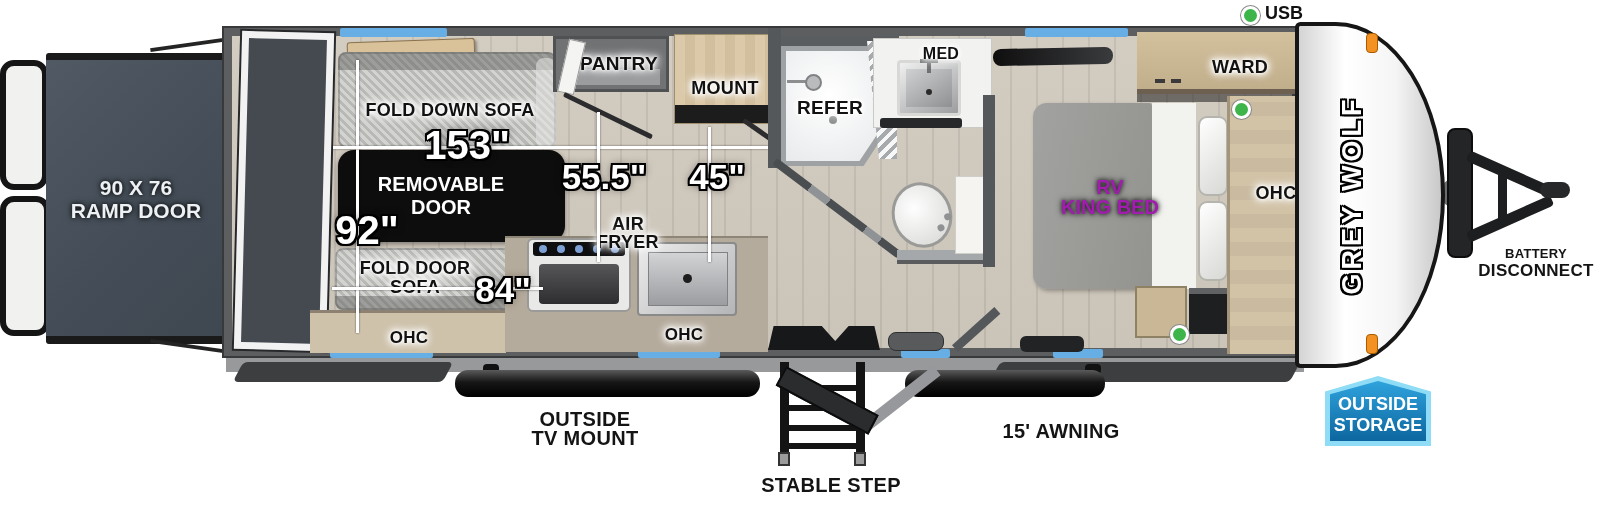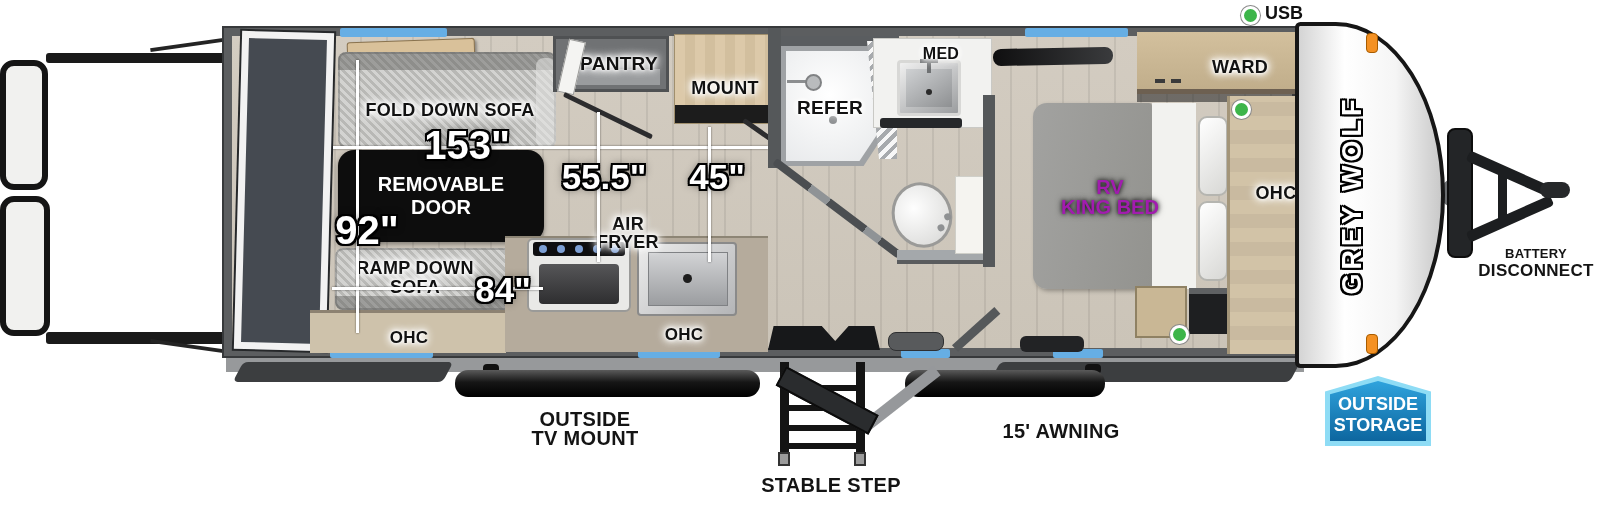--- a/index.html
+++ b/index.html
@@ -32,20 +32,24 @@
 
   <div class="usb-dot" style="left:1241px;top:6px;"></div>
   <div class="ctr" style="left:1284px;top:13px;font-size:18px;font-weight:bold;color:#111;">USB</div>
 
   <div class="abs" style="left:0;top:60px;width:48px;height:130px;background:#f1f1ef;border:6px solid #151515;border-radius:14px;box-sizing:border-box;"></div>
   <div class="abs" style="left:0;top:196px;width:50px;height:140px;background:#f1f1ef;border:6px solid #151515;border-radius:14px;box-sizing:border-box;"></div>
   <div class="abs" style="left:46px;top:53px;width:180px;height:10px;background:#1a1a1a;border-radius:3px;"></div>
   <div class="abs" style="left:46px;top:332px;width:180px;height:12px;background:#1a1a1a;border-radius:3px;"></div>
   <div class="abs" style="left:150px;top:42px;width:88px;height:4px;background:#242424;transform:rotate(-8deg);"></div>
   <div class="abs" style="left:150px;top:345px;width:88px;height:4px;background:#242424;transform:rotate(8deg);"></div>
+  <div class="abs" style="left:46px;top:60px;width:180px;height:276px;background:linear-gradient(135deg,#515a64,#444d57 60%,#3f4851);">
+    <div class="ctr whiteglow" style="left:90px;top:127px;font-size:21px;color:#eef1f4;">90 X 76</div>
+    <div class="ctr whiteglow" style="left:90px;top:150px;font-size:21px;color:#eef1f4;">RAMP DOOR</div>
+  </div>
 
   <div class="abs" style="left:226px;top:356px;width:1078px;height:16px;background:#97999b;"></div>
   <div class="abs" style="left:238px;top:362px;width:210px;height:20px;background:#3c3e40;border-radius:5px;transform:skewX(-28deg);"></div>
   <div class="abs" style="left:995px;top:362px;width:300px;height:20px;background:#3c3e40;border-radius:5px;transform:skewX(-28deg);"></div>
 
   <div class="abs" style="left:222px;top:26px;width:1080px;height:332px;background:#5c5e60;border:2px solid #37393b;box-sizing:border-box;">
     <div class="abs" style="left:8px;top:8px;right:8px;bottom:8px;
          background:repeating-linear-gradient(90deg,rgba(0,0,0,0) 0 24px,rgba(0,0,0,.07) 24px 26px),linear-gradient(#d3ccc1,#cbc4b8);"></div>
   </div>
 
@@ -59,30 +63,30 @@
 
   <div class="abs" style="left:238px;top:32px;width:92px;height:318px;background:#454a51;border:7px solid #f2f2f2;box-sizing:border-box;transform:rotate(1.5deg);box-shadow:0 0 0 2px #26282a;"></div>
 
   <div class="abs" style="left:347px;top:40px;width:126px;height:21px;background:#d9c19a;border:1px solid #8a734f;border-radius:3px;transform:rotate(-2deg);box-shadow:2px 2px 3px rgba(0,0,0,.35);"></div>
   <div class="sofa" style="left:338px;top:52px;width:218px;height:96px;">
     <div class="abs" style="left:0;top:0;width:100%;height:18px;background:rgba(90,90,88,.45);border-radius:8px 8px 0 0;"></div>
     <div class="abs" style="right:0;top:6px;width:20px;height:90px;background:rgba(230,230,228,.55);border-radius:8px;"></div>
   </div>
   <div class="ctr lbl" style="left:450px;top:110px;font-size:18px;">FOLD DOWN SOFA</div>
 
-  <div class="abs" style="left:338px;top:150px;width:206px;height:92px;background:#0d0d0d;border-radius:16px;box-shadow:0 2px 5px rgba(0,0,0,.4);">
+  <div class="abs" style="left:338px;top:150px;width:206px;height:92px;background:#0d0d0d;border-radius:16px;box-shadow:0 2px 5px rgba(0,0,0,.4);padding-left:21px;">
     <div class="ctr" style="left:103px;top:34px;font-size:20px;font-weight:bold;color:#fff;">REMOVABLE</div>
     <div class="ctr" style="left:103px;top:57px;font-size:20px;font-weight:bold;color:#fff;">DOOR</div>
   </div>
 
   <div class="sofa" style="left:335px;top:248px;width:196px;height:62px;">
     <div class="abs" style="left:0;bottom:0;width:100%;height:14px;background:rgba(90,90,88,.45);border-radius:0 0 8px 8px;"></div>
     <div class="abs" style="right:0;top:0;width:18px;height:62px;background:rgba(230,230,228,.55);border-radius:8px;"></div>
   </div>
-  <div class="ctr lbl" style="left:415px;top:268px;font-size:18px;">RAMP DOWN</div>
+  <div class="ctr lbl" style="left:415px;top:268px;font-size:18px;">FOLD DOOR</div>
   <div class="ctr lbl" style="left:415px;top:287px;font-size:18px;">SOFA</div>
 
   <div class="abs" style="left:310px;top:310px;width:196px;height:40px;background:#cec2ab;border-top:3px solid #8d8272;"></div>
   <div class="ctr lbl" style="left:409px;top:337px;font-size:17px;">OHC</div>
 
   <div class="abs" style="left:505px;top:236px;width:263px;height:114px;background:#b5ab9c;border-top:2px solid #8d8575;"></div>
   <div class="abs" style="left:527px;top:238px;width:104px;height:74px;background:#e9e9e7;border:2px solid #9a9a98;border-radius:6px;box-sizing:border-box;">
     <div class="abs" style="left:4px;top:2px;width:92px;height:14px;background:#0e0e10;border-radius:3px;"></div>
     <div class="abs" style="left:10px;top:5px;width:8px;height:8px;border-radius:50%;background:#7d9fd4;"></div>
     <div class="abs" style="left:28px;top:5px;width:8px;height:8px;border-radius:50%;background:#7d9fd4;"></div>

